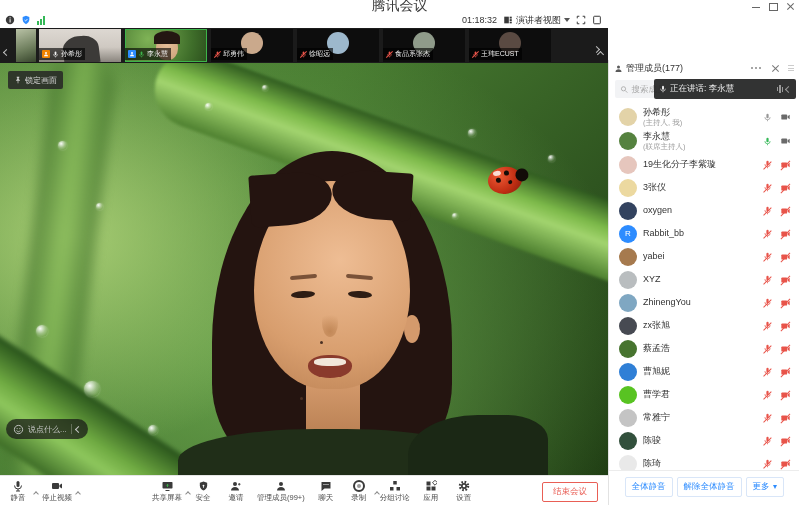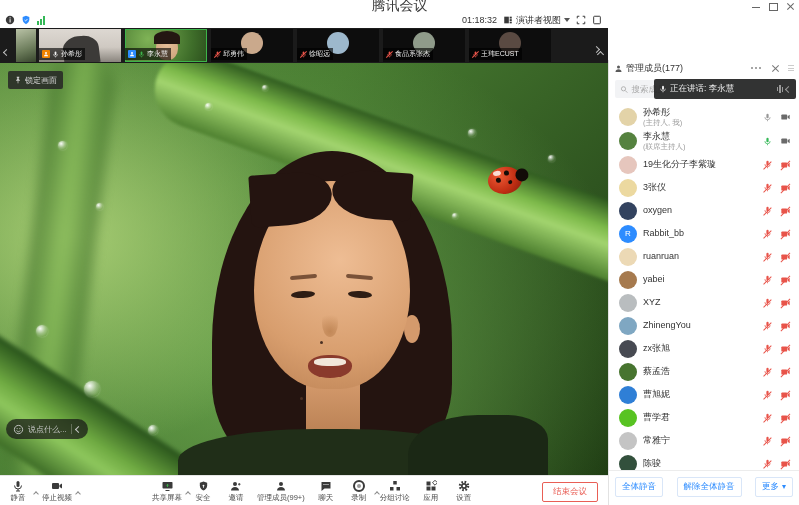--- a/index.html
+++ b/index.html
@@ -151,21 +151,21 @@
   .m-text { display:flex; flex-direction:column; min-width:0; }
   .m-name { font-size:9px; color:#333; line-height:10.5px; white-space:nowrap; overflow:hidden; }
   .m-role { font-size:7.5px; color:#9c9c9c; line-height:9.5px; }
   .m-role:empty { display:none; }
   .m-icons { margin-left:auto; display:flex; align-items:center; gap:8px; }
   .member-row .mic-wrap { color:#979797; }
   .member-row.mic-speaking .mic-wrap { color:#34b857; }
   .member-row.mic-muted .mic-wrap { color:#e8544a; }
   .member-row .cam-wrap { color:#6a6a6a; }
   .member-row.cam-off .cam-wrap { color:#e8544a; }
-  .sb-footer { border-top:1px solid #ececec; padding:6px 6px 8px; display:flex; justify-content:space-between; gap:4px; flex:none; background:#fff; }
+  .sb-footer { border-top:1px solid #ececec; padding:6px 6px 8px; display:flex; justify-content:center; gap:4px; flex:none; background:#fff; }
   .sb-btn { border:1px solid #d9e6f8; color:#2d8cff; background:#fff; font-size:8.5px; padding:3px 6px; border-radius:2px;
     white-space:nowrap; display:inline-flex; align-items:center; gap:3px; font-family:inherit; }
   .sb-btn .caret-down { border-top-color:#2d8cff; border-left-width:2.5px; border-right-width:2.5px; }
 
   svg { display:block; }
 </style>
 </head>
 <body>
 
 <div class="app">
@@ -697,42 +697,20 @@
               </span>
               <span class="slash-wrap cam-wrap">
                 <svg viewBox="0 0 24 24" width="11" height="10">
                   <rect x="2" y="6" width="14" height="12" rx="2" fill="currentColor"></rect>
                   <path d="M17 10l5-3.2v10.4L17 14z" fill="currentColor"></path>
                 </svg>
               </span>
             </span>
           </div>
 
-          <div class="member-row mic-muted cam-off">
-            <span class="avatar" style="--av: #ecd9b5;"></span>
-            <span class="m-text">
-              <span class="m-name">ruanruan</span>
-
-            </span>
-            <span class="m-icons">
-              <span class="slash-wrap mic-wrap">
-                <svg viewBox="0 0 24 24" width="9" height="9">
-                  <rect x="9" y="2" width="6" height="12" rx="3" fill="currentColor"></rect>
-                  <path d="M5 11a7 7 0 0 0 14 0" fill="none" stroke="currentColor" stroke-width="2"></path>
-                  <path d="M12 18v4" stroke="currentColor" stroke-width="2"></path>
-                </svg>
-              </span>
-              <span class="slash-wrap cam-wrap">
-                <svg viewBox="0 0 24 24" width="11" height="10">
-                  <rect x="2" y="6" width="14" height="12" rx="2" fill="currentColor"></rect>
-                  <path d="M17 10l5-3.2v10.4L17 14z" fill="currentColor"></path>
-                </svg>
-              </span>
-            </span>
-          </div>
 
           <div class="member-row mic-muted cam-off">
             <span class="avatar" style="--av: #a67a4e;"></span>
             <span class="m-text">
               <span class="m-name">yabei</span>
 
             </span>
             <span class="m-icons">
               <span class="slash-wrap mic-wrap">
                 <svg viewBox="0 0 24 24" width="9" height="9">

